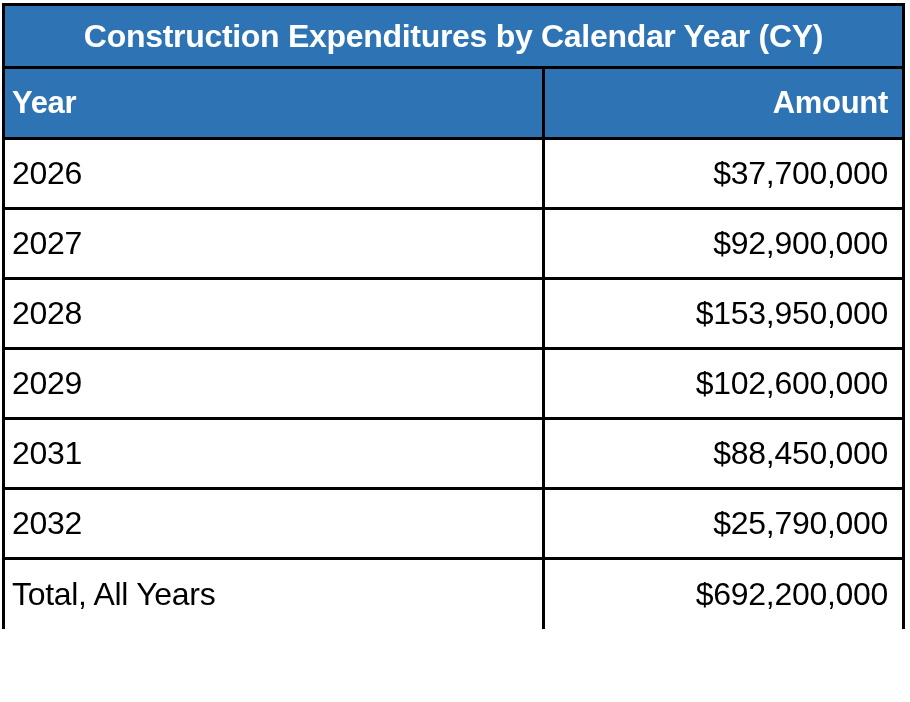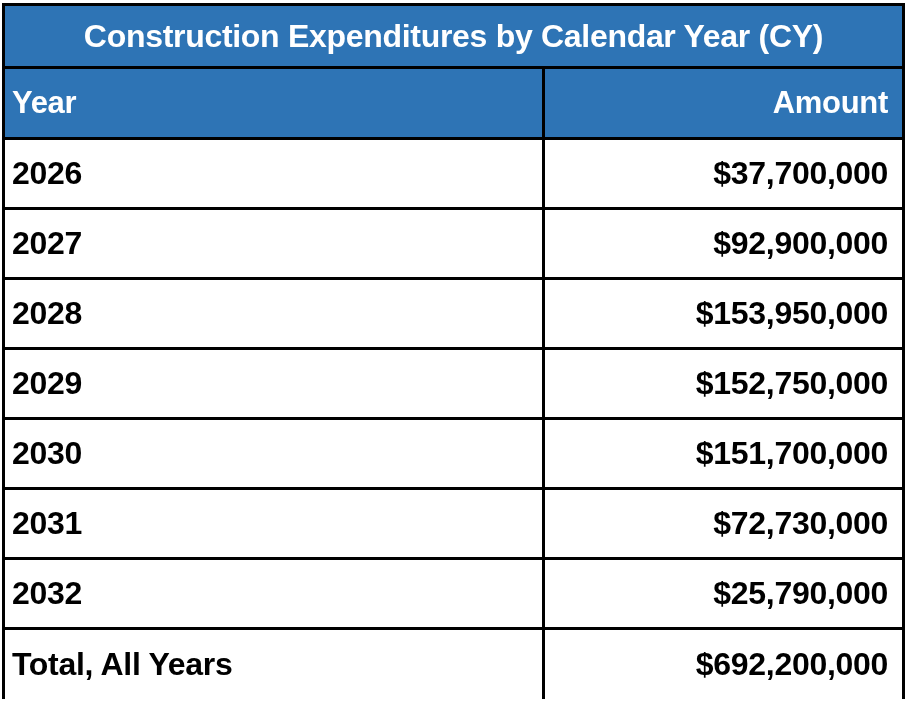--- a/index.html
+++ b/index.html
@@ -37,21 +37,20 @@
     display: flex;
     align-items: center;
     justify-content: center;
     border-bottom: 3px solid var(--border);
     white-space: nowrap;
     overflow: hidden;
   }
   .row {
     display: flex;
     border-bottom: 3px solid var(--border);
-    font-weight: bold;
   }
   .header-row {
     background: var(--blue);
     color: var(--header-text);
     font-weight: bold;
     height: 71px; 
   }
   .data-row {
     background: #ffffff;
     color: var(--body-text);
@@ -107,31 +106,27 @@
     <div class="cell cell-amount">$92,900,000</div>
   </div>
 
   <div class="row data-row">
     <div class="cell cell-year">2028</div>
     <div class="cell cell-amount">$153,950,000</div>
   </div>
 
   <div class="row data-row">
     <div class="cell cell-year">2029</div>
-    <div class="cell cell-amount">$152,750,000</div>
+    <div class="cell cell-amount">$102,600,000</div>
   </div>
 
-  <div class="row data-row">
-    <div class="cell cell-year">2030</div>
-    <div class="cell cell-amount">$151,700,000</div>
-  </div>
 
   <div class="row data-row">
     <div class="cell cell-year">2031</div>
-    <div class="cell cell-amount">$72,730,000</div>
+    <div class="cell cell-amount">$88,450,000</div>
   </div>
 
   <div class="row data-row">
     <div class="cell cell-year">2032</div>
     <div class="cell cell-amount">$25,790,000</div>
   </div>
 </div>
 
   <div class="row total-row">
     <div class="cell cell-year">Total, All Years</div>

